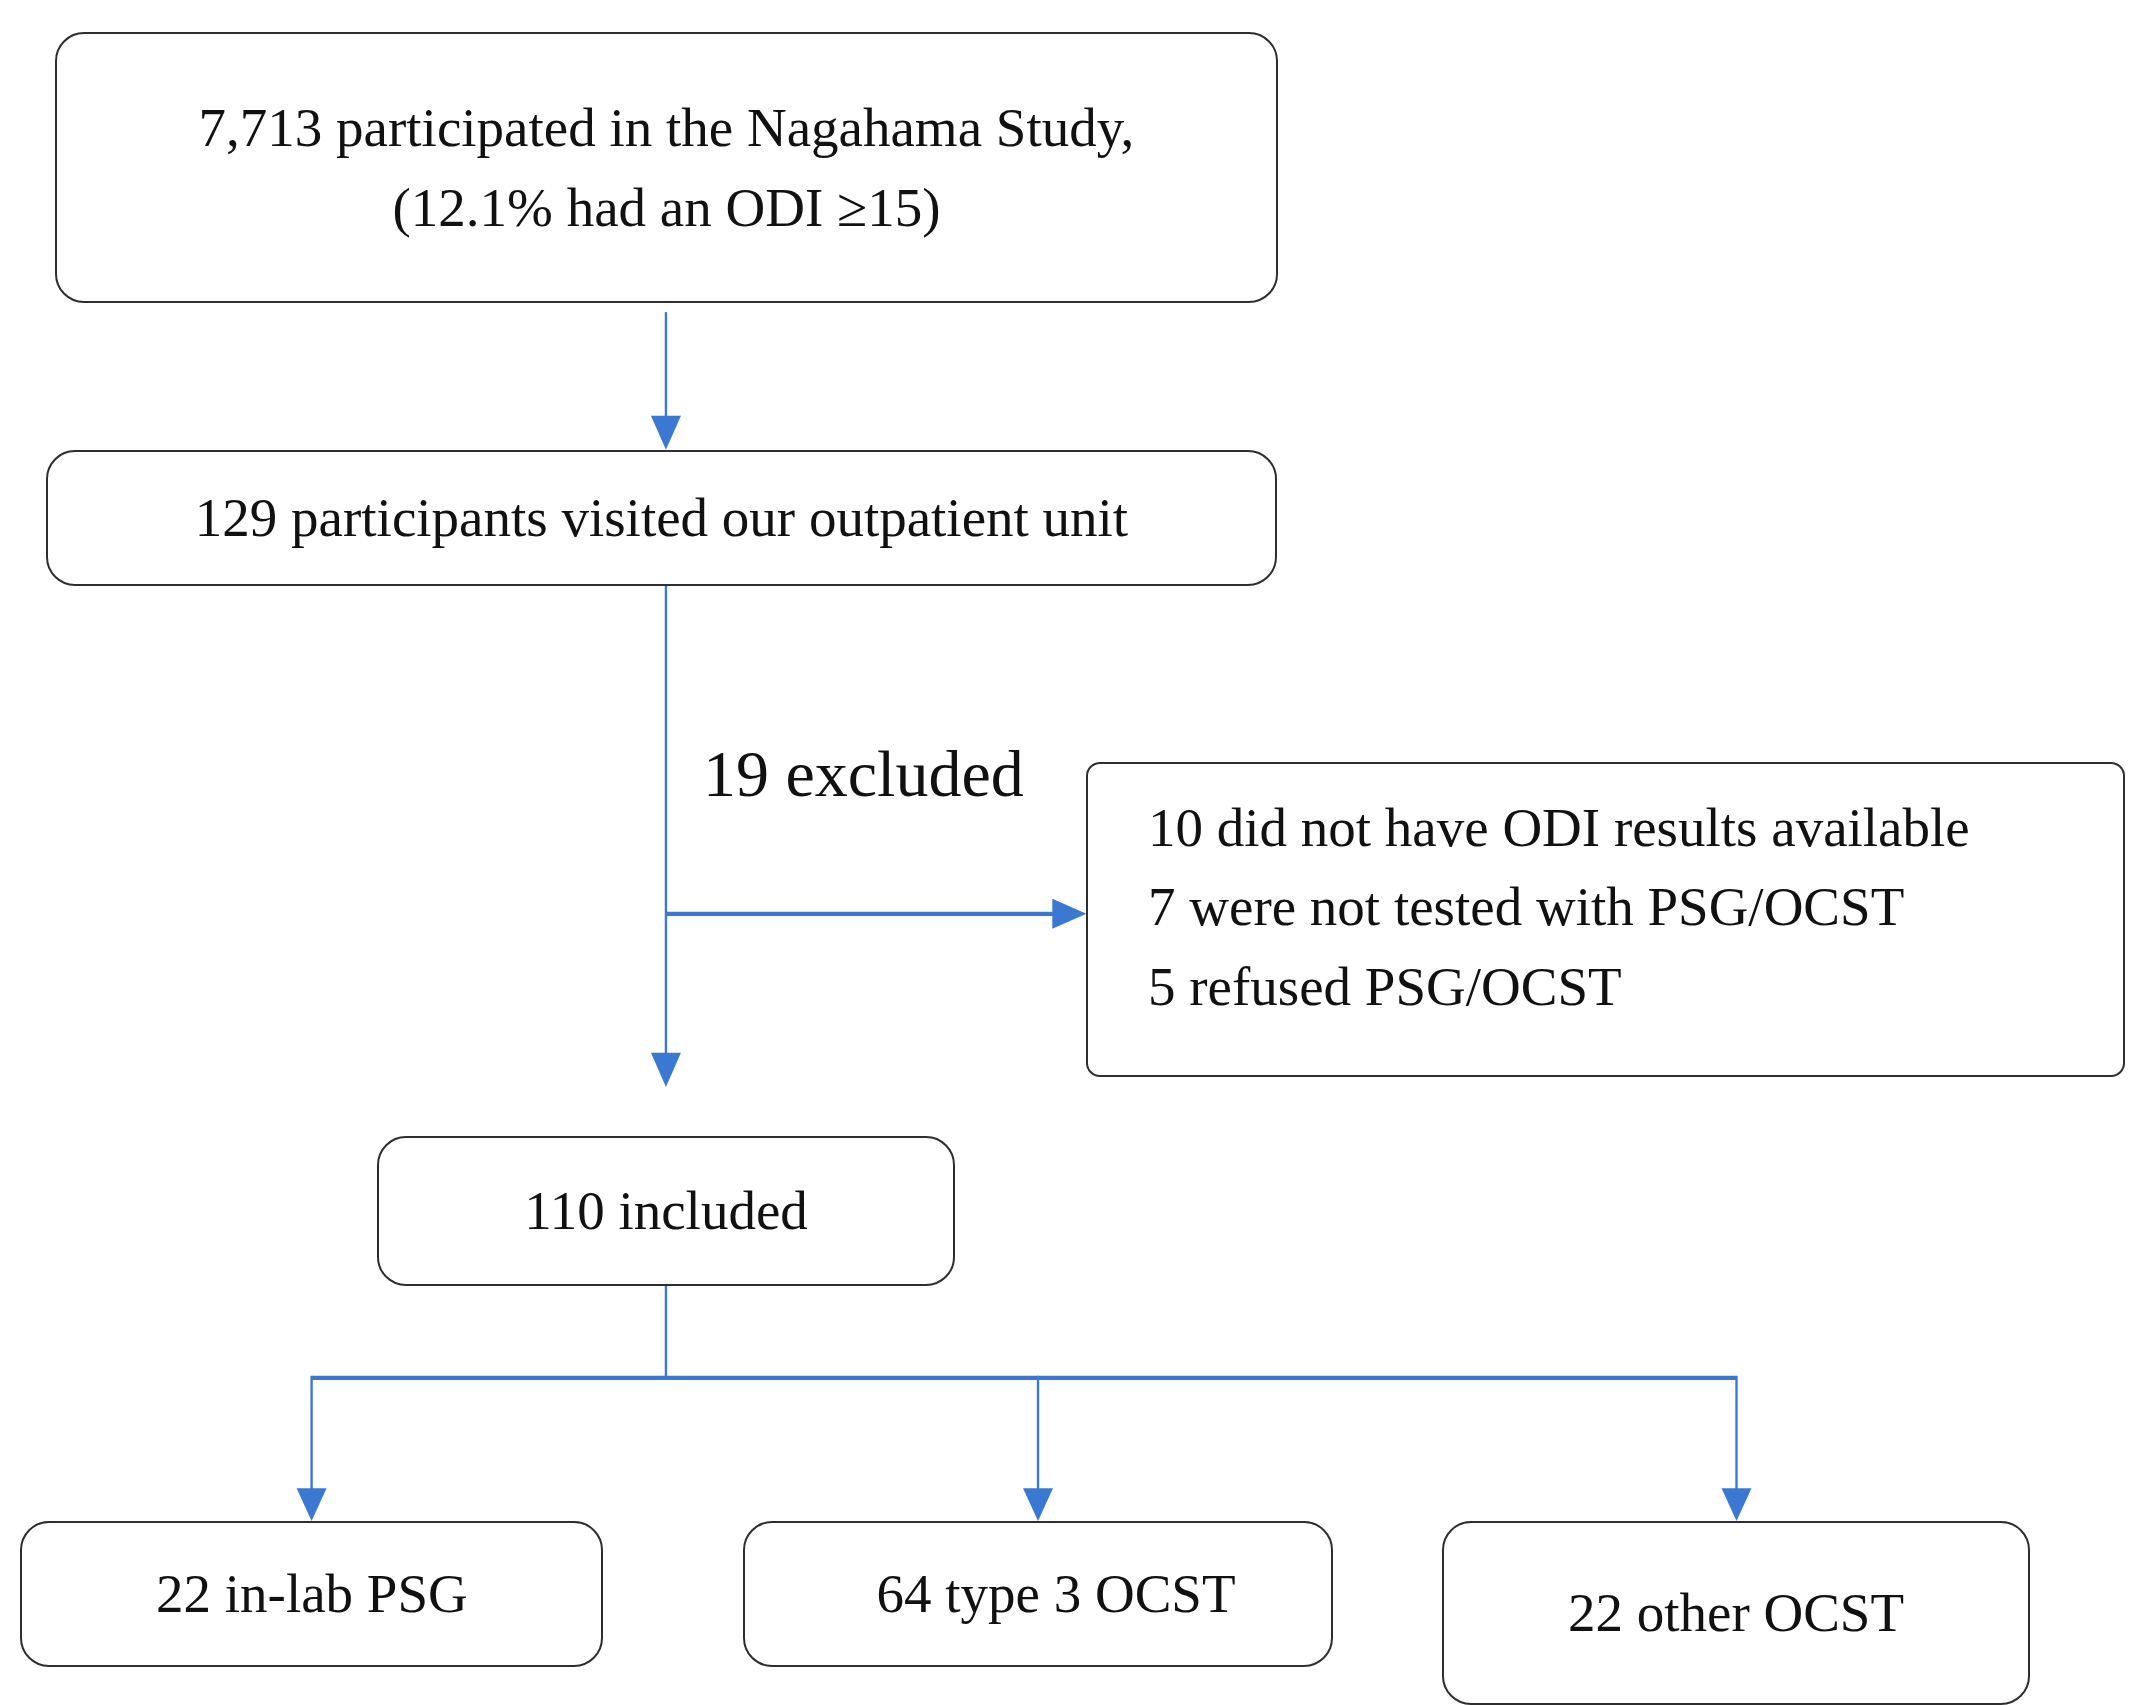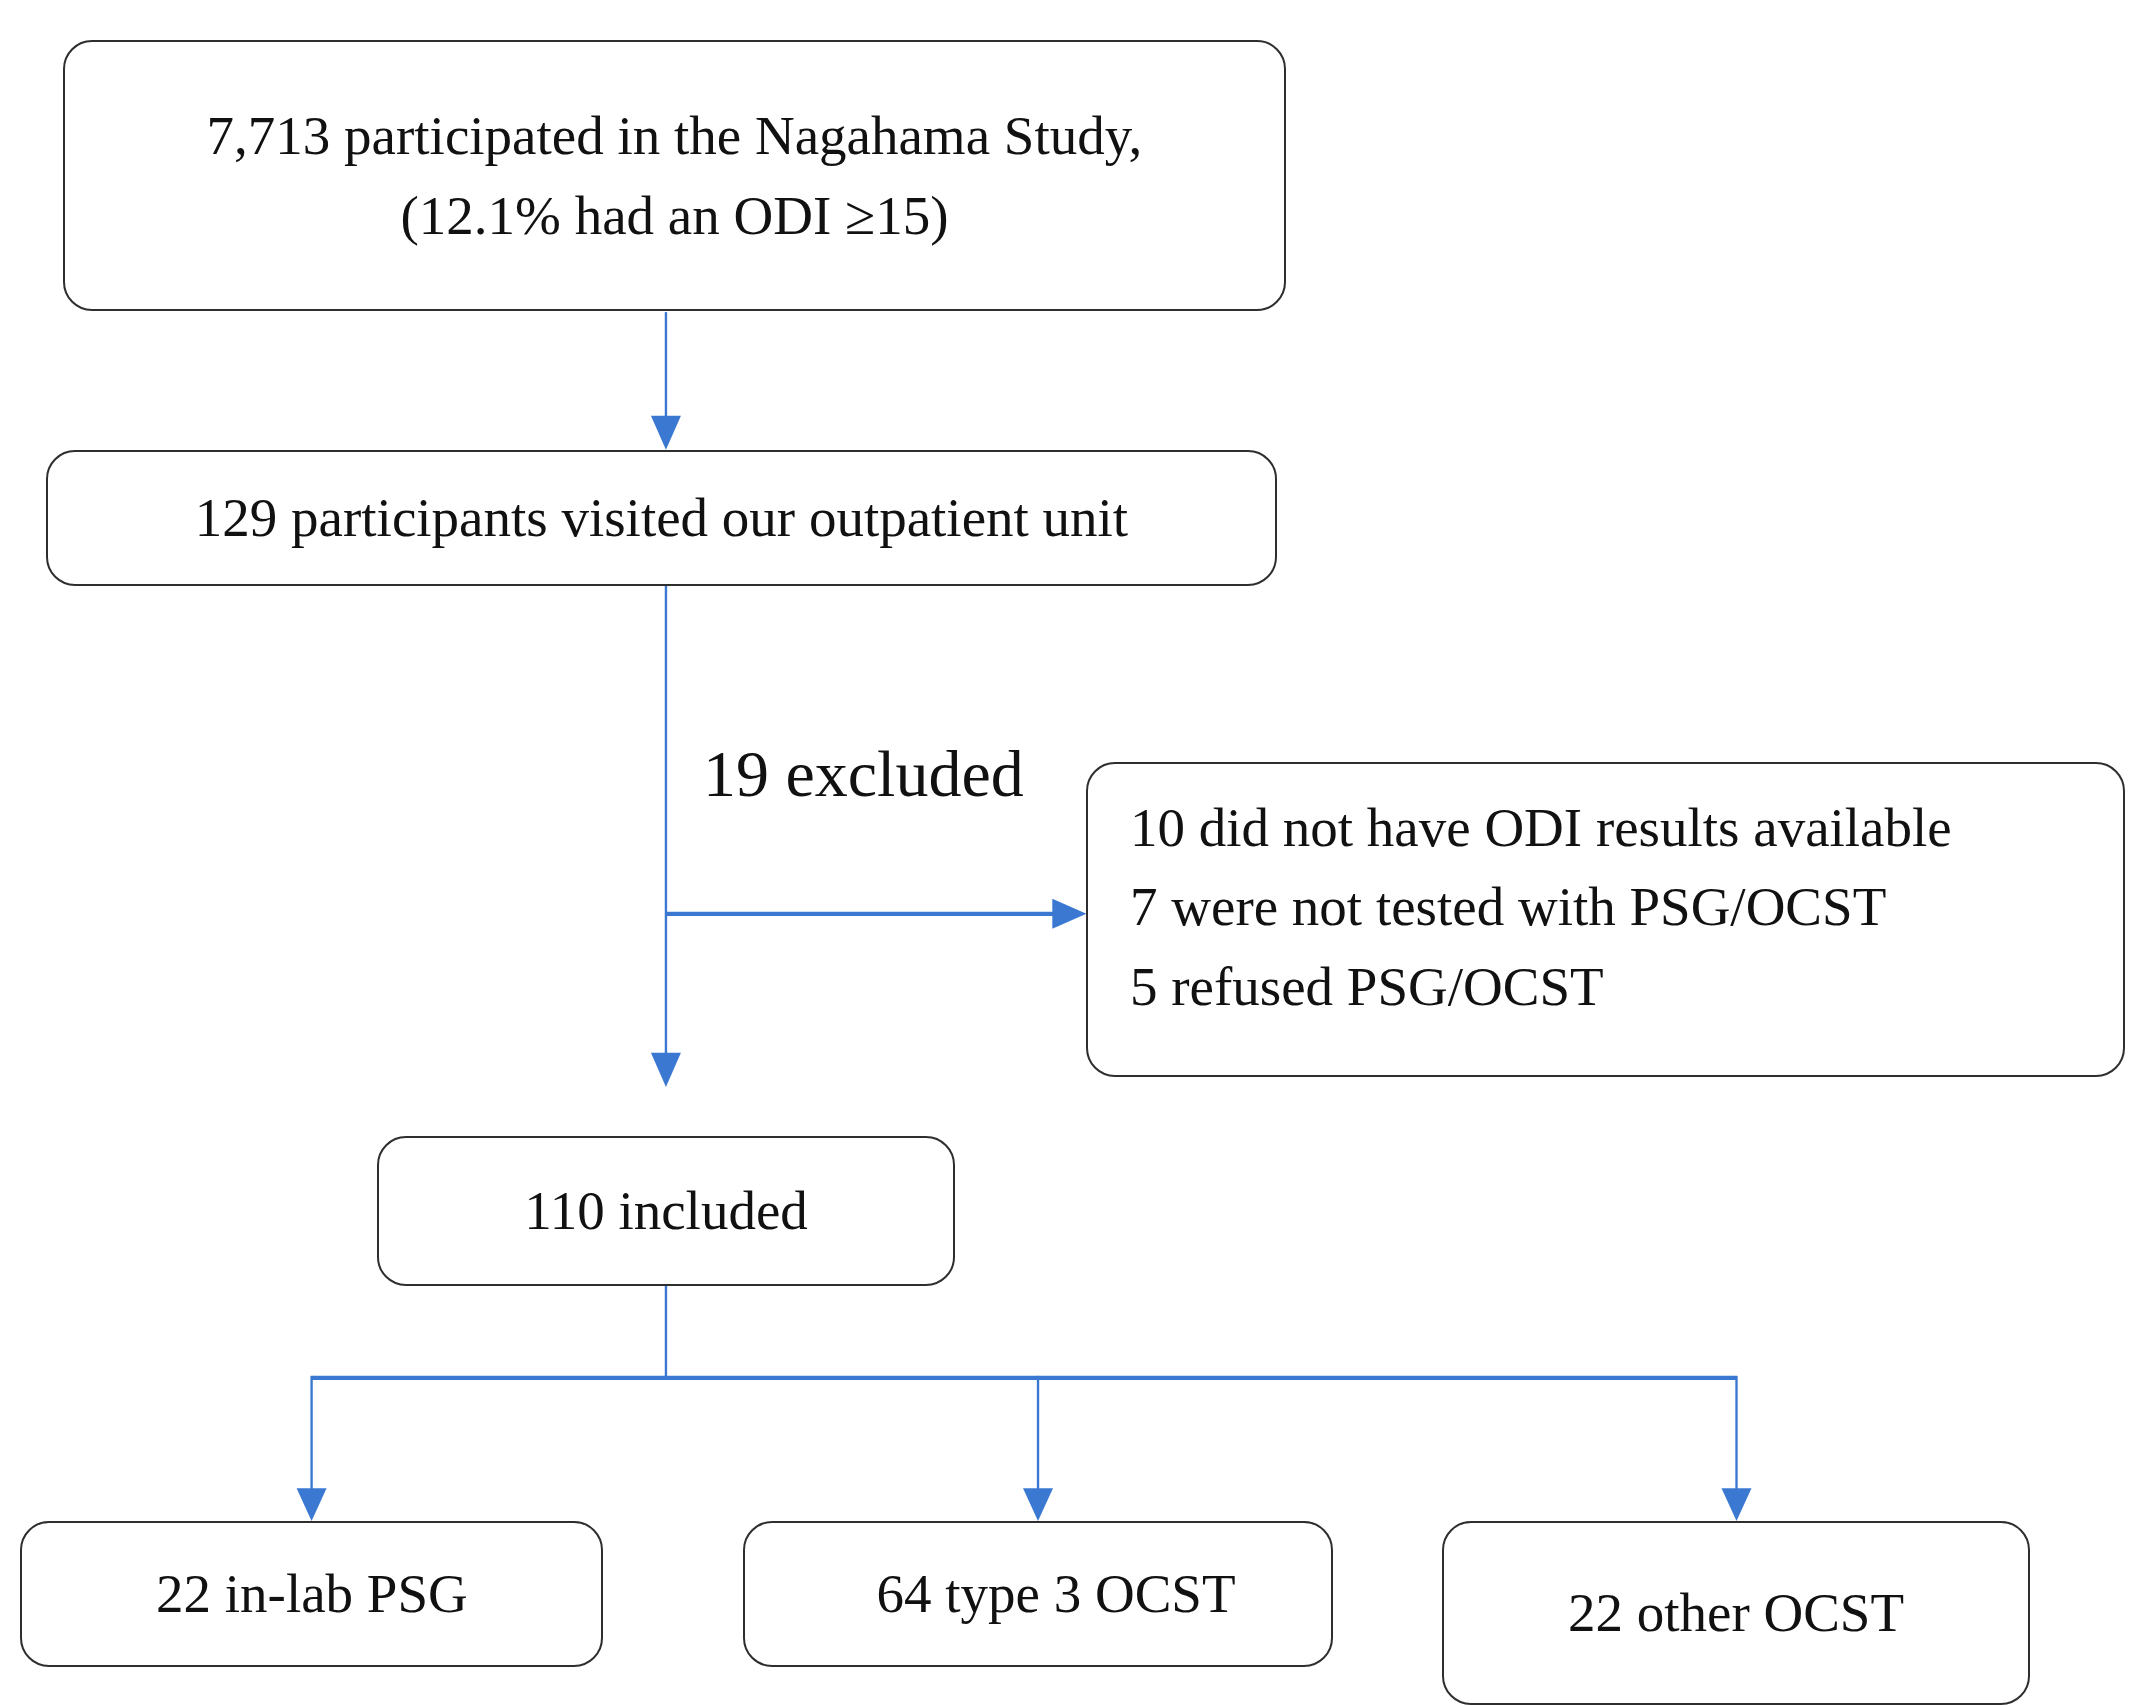--- a/index.html
+++ b/index.html
@@ -25,22 +25,23 @@
     display: flex;
     align-items: center;
     justify-content: center;
     text-align: center;
     font-size: 55px;
     line-height: 1.45;
   }
   .node.left-align {
     justify-content: flex-start;
     text-align: left;
-    padding-left: 42px;
+    padding-left: 60px;
     padding-right: 20.4px;
+    border-radius: 14px;
   }
   .node .lines { width: 100%; }
   .node.left-align .lines { width: auto; }
   .float-label {
     position: absolute;
     font-size: 66px;
     line-height: 1.1;
     white-space: nowrap;
   }
   #connectors {
@@ -77,21 +78,21 @@
     <line class="shaft thin" x1="457" y1="2019" x2="457" y2="2188"></line>
     <polygon class="head" points="435,2184 479,2184 457,2232"></polygon>
 
     <line class="shaft thin" x1="1523" y1="2019" x2="1523" y2="2188"></line>
     <polygon class="head" points="1501,2184 1545,2184 1523,2232"></polygon>
 
     <line class="shaft thin" x1="2548" y1="2019" x2="2548" y2="2188"></line>
     <polygon class="head" points="2526,2184 2570,2184 2548,2232"></polygon>
   </svg>
 
-  <div class="node" style="left:55px; top:40px; width:1223px; height:271px;margin-left:8px;">
+  <div class="node" style="left:55px; top:32px; width:1223px; height:271px;">
     <div class="lines">
       <div>7,713 participated in the Nagahama Study,</div>
       <div>(12.1% had an ODI ≥15)</div>
     </div>
   </div>
 
   <div class="node" style="left:46px; top:450px; width:1231px; height:136px;text-align:center;">
     <div class="lines">
       <div>129 participants visited our outpatient unit</div>
     </div>

